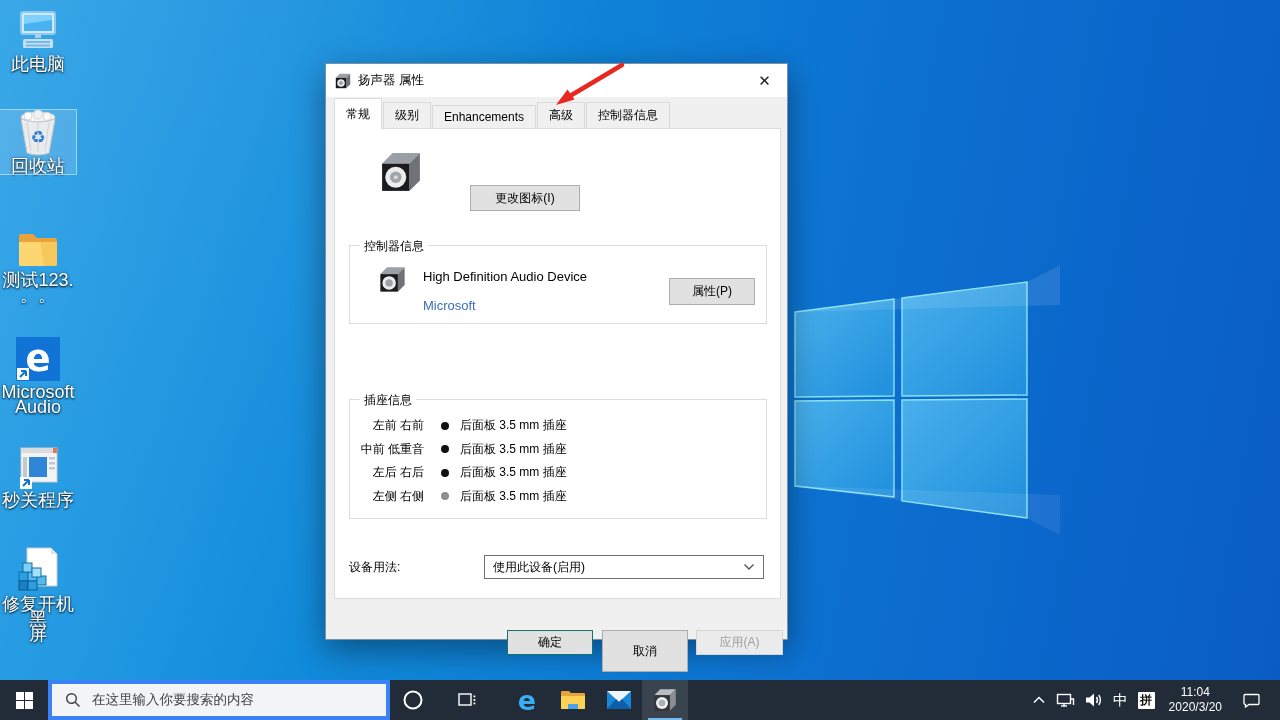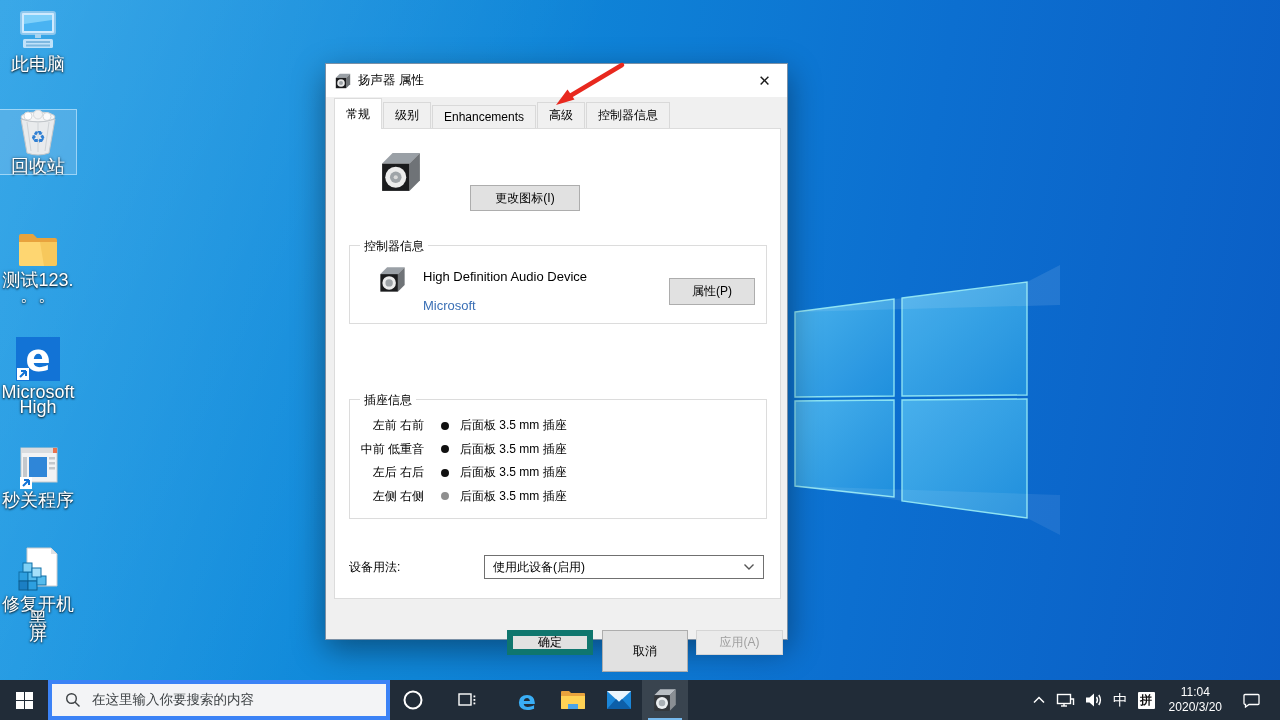--- a/index.html
+++ b/index.html
@@ -63,21 +63,21 @@
   .jack-dot { width:8px; height:8px; border-radius:50%; border:4px solid #111; margin-left:17px; }
   .jack-row .jdesc { margin-left:11px; white-space:nowrap; }
 
   .usage-label { position:absolute; left:14px; top:430px; }
   .combo { position:absolute; left:149px; top:426px; width:280px; height:24px; background:#fff;
            border:1px solid #707070; display:flex; align-items:center; padding:0 8px; cursor:pointer; }
   .combo .cval { flex:1; }
   .combo svg { flex:none; }
 
   .dlg-buttons { position:absolute; left:0; bottom:9px; width:100%; }
-  .btn-ok     { position:absolute; left:181px; top:0; width:86px; height:25px; border:6px solid #0f766e; }
+  .btn-ok     { position:absolute; left:181px; top:0; width:86px; height:25px; border:1px solid #0f766e; }
   .btn-cancel { position:absolute; left:276px; top:0; width:86px; height:42px; }
   .btn-apply  { position:absolute; left:370px; top:0; width:87px; height:25px;
                 background:#ebebeb; border:1px solid #d5d5d5; color:#9f9f9f; cursor:default; }
 
   .red-arrow { position:absolute; left:540px; top:53px; z-index:50; pointer-events:none; }
 
   
   .taskbar { position:absolute; left:0; bottom:0; width:1280px; height:40px;
              background:#212c38; display:flex; align-items:stretch; color:#fff; }
   .tb-btn { width:48px; display:flex; align-items:center; justify-content:center; cursor:pointer; }
@@ -160,21 +160,21 @@
 <div class="dicon" style="top:336px">
   <div class="ic">
     <svg width="46" height="46" viewBox="0 0 46 46">
       <rect x="1" y="1" width="44" height="44" fill="#1273d6"></rect>
       <text x="23" y="35" font-size="37" font-weight="bold" text-anchor="middle" fill="#ffffff" font-family="DejaVu Sans, sans-serif">e</text>
       <rect x="2" y="32" width="12" height="12" fill="#ffffff"></rect>
       <path d="M5 41 L11 35 M11 35 L11 40 M11 35 L6 35" stroke="#1273d6" stroke-width="2" fill="none"></path>
     </svg>
   </div>
   <div class="lbl">Microsoft</div>
-  <div class="lbl" style="margin-top:0">High</div>
+  <div class="lbl" style="margin-top:0">Audio</div>
 </div>
 
 <div class="dicon" style="top:444px">
   <div class="ic">
     <svg width="46" height="46" viewBox="0 0 46 46">
       <rect x="6" y="4" width="36" height="34" fill="#f2f3f4" stroke="#c8cbce"></rect>
       <rect x="6" y="4" width="36" height="5" fill="#d9dcdf"></rect>
       <rect x="38" y="4" width="4" height="5" fill="#e8734f"></rect>
       <rect x="14" y="13" width="18" height="20" fill="#2f86d8"></rect>
       <rect x="8" y="13" width="4" height="20" fill="#c4c8cc"></rect>

